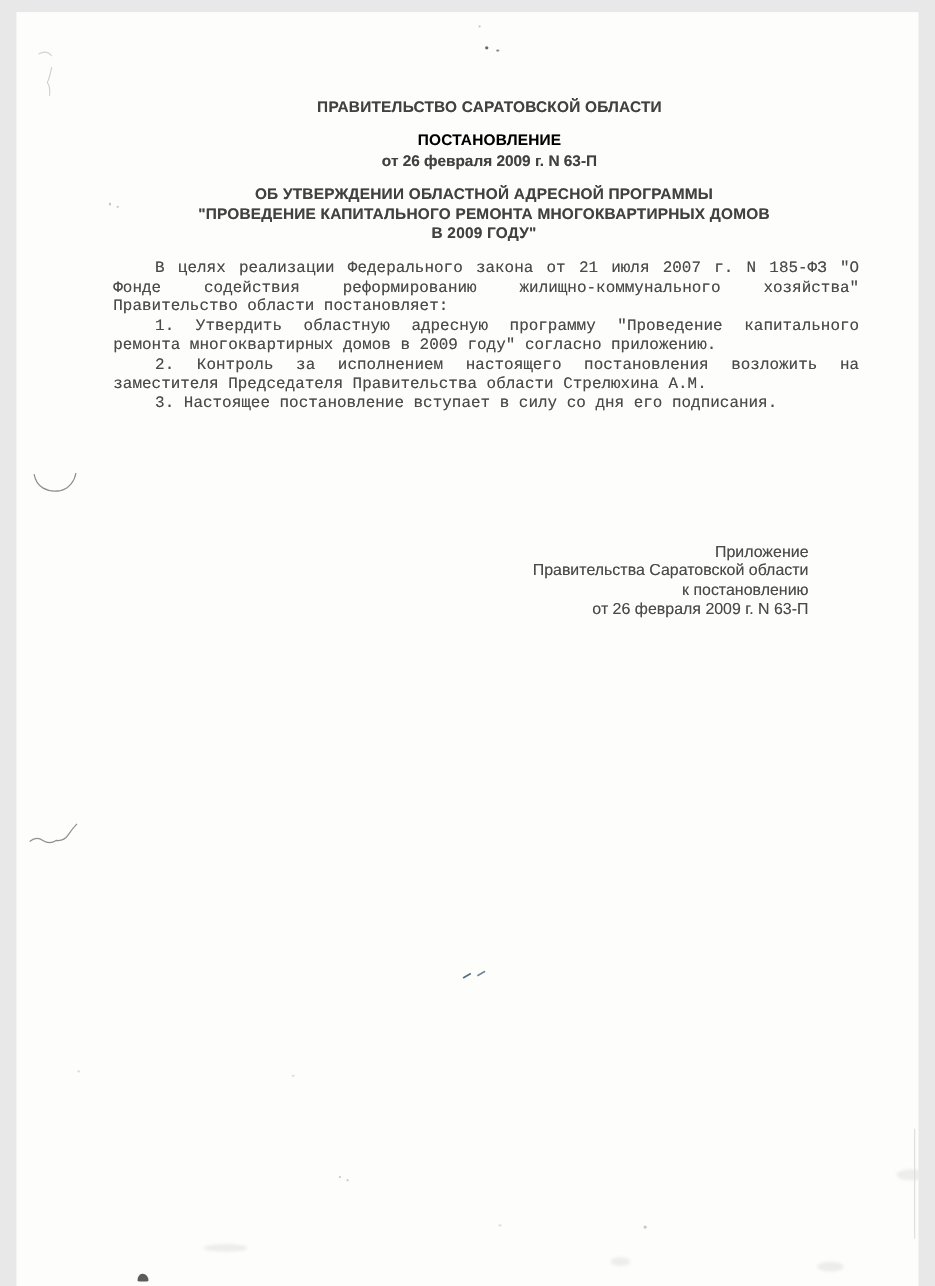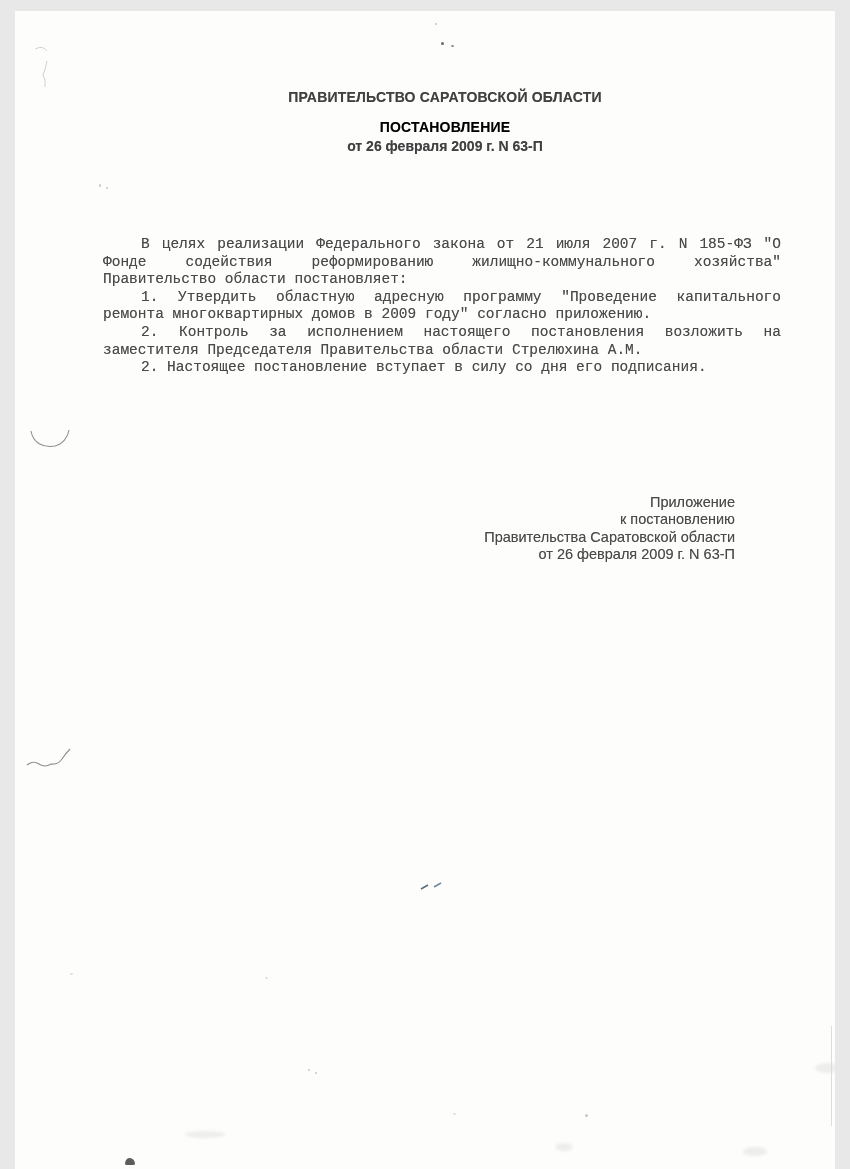--- a/index.html
+++ b/index.html
@@ -118,33 +118,38 @@
 <body>
 
 <div class="page">
 
   <div class="header-block">
     <div class="org-line txt">ПРАВИТЕЛЬСТВО САРАТОВСКОЙ ОБЛАСТИ</div>
     <div class="doctype-line txt">ПОСТАНОВЛЕНИЕ</div>
     <div class="date-line txt">от 26 февраля 2009 г. N 63-П</div>
   </div>
 
+  <div class="title-block">
+    <div class="txt">ОБ УТВЕРЖДЕНИИ ОБЛАСТНОЙ АДРЕСНОЙ ПРОГРАММЫ</div>
+    <div class="txt">"ПРОВЕДЕНИЕ КАПИТАЛЬНОГО РЕМОНТА МНОГОКВАРТИРНЫХ ДОМОВ</div>
+    <div class="txt">В 2009 ГОДУ"</div>
+  </div>
 
   <div class="body-block">
     <p class="txt">В целях реализации Федерального закона от 21 июля 2007 г. N 185-ФЗ "О Фонде содействия реформированию жилищно-коммунального хозяйства" Правительство области постановляет:</p>
     <p class="txt">1. Утвердить областную адресную программу "Проведение капитального ремонта многоквартирных домов в 2009 году" согласно приложению.</p>
     <p class="txt">2. Контроль за исполнением настоящего постановления возложить на заместителя Председателя Правительства области Стрелюхина А.М.</p>
-    <p class="txt">2. Настоящее постановление вступает в силу со дня его подписания.</p>
+    <p class="txt">3. Настоящее постановление вступает в силу со дня его подписания.</p>
   </div>
 
 
   <div class="annex-block">
     <div class="txt">Приложение</div>
+    <div class="txt">Правительства Саратовской области</div>
     <div class="txt">к постановлению</div>
-    <div class="txt">Правительства Саратовской области</div>
     <div class="txt">от 26 февраля 2009 г. N 63-П</div>
   </div>
 
   <div class="artifact speck" style="left:426px; top:31px; width:3px; height:3px; background:#6a6a6a;"></div>
   <div class="artifact speck" style="left:436px; top:34px; width:3px; height:2px; background:#8a8a8a;"></div>
   <div class="artifact speck faint" style="left:420px; top:12px; width:2px; height:2px;"></div>
 
   <svg class="artifact faint" style="left:16px; top:32px;" width="30" height="48" viewBox="0 0 30 48">
     <path d="M4,6 q8,-4 12,2" stroke="#b0b0b0" stroke-width="1" fill="none"></path>
     <path d="M16,18 q-2,10 -4,14 q3,4 2,12" stroke="#a8a8a8" stroke-width="1" fill="none"></path>

